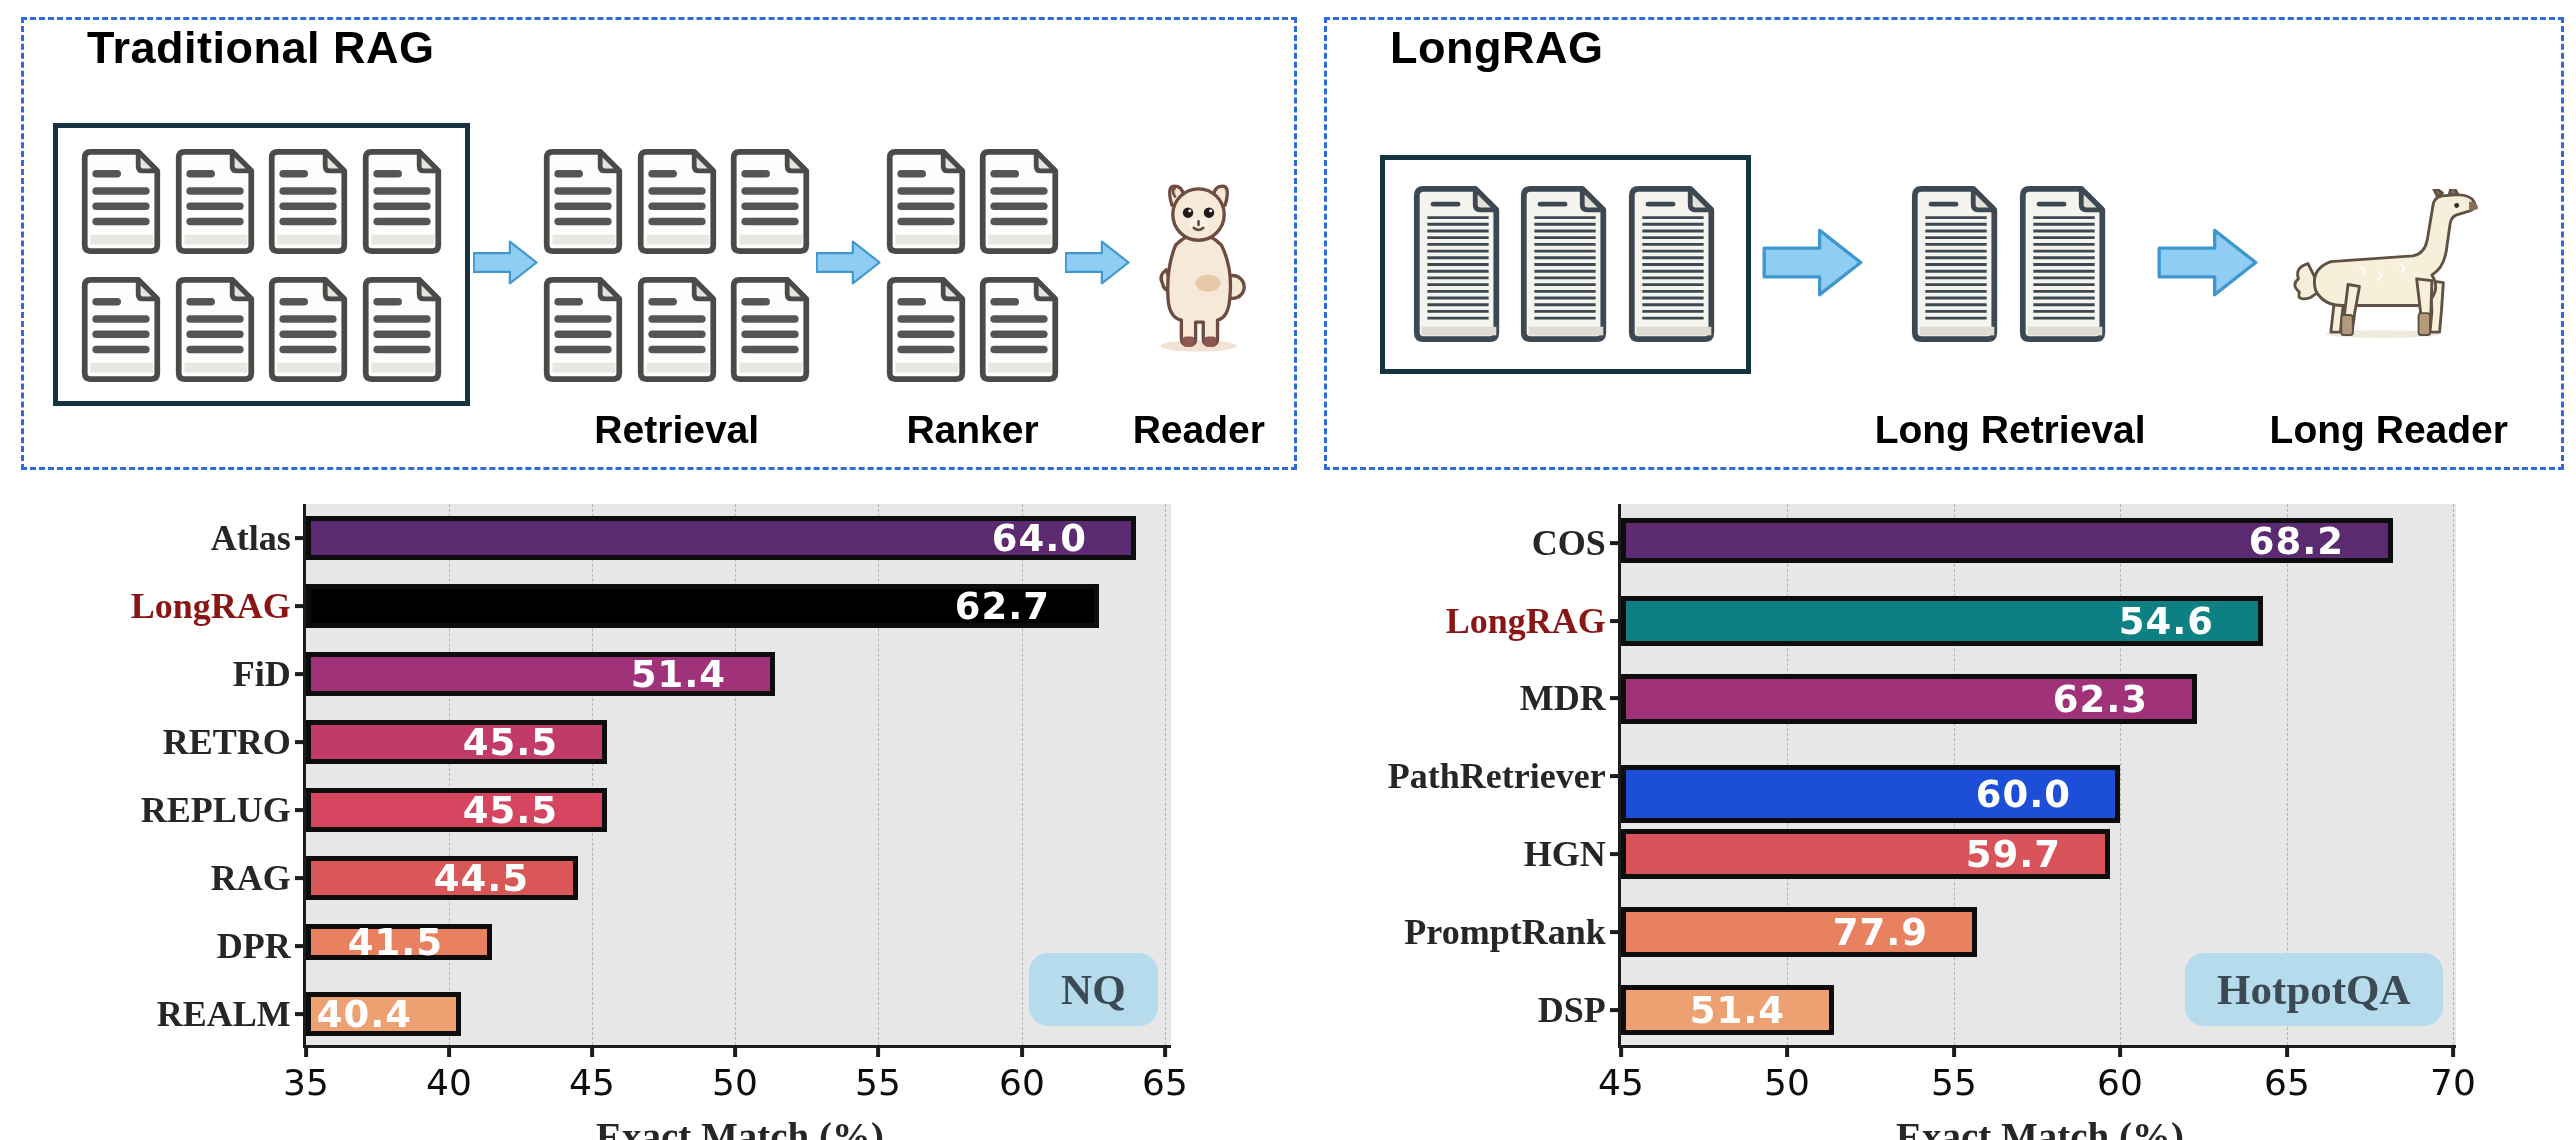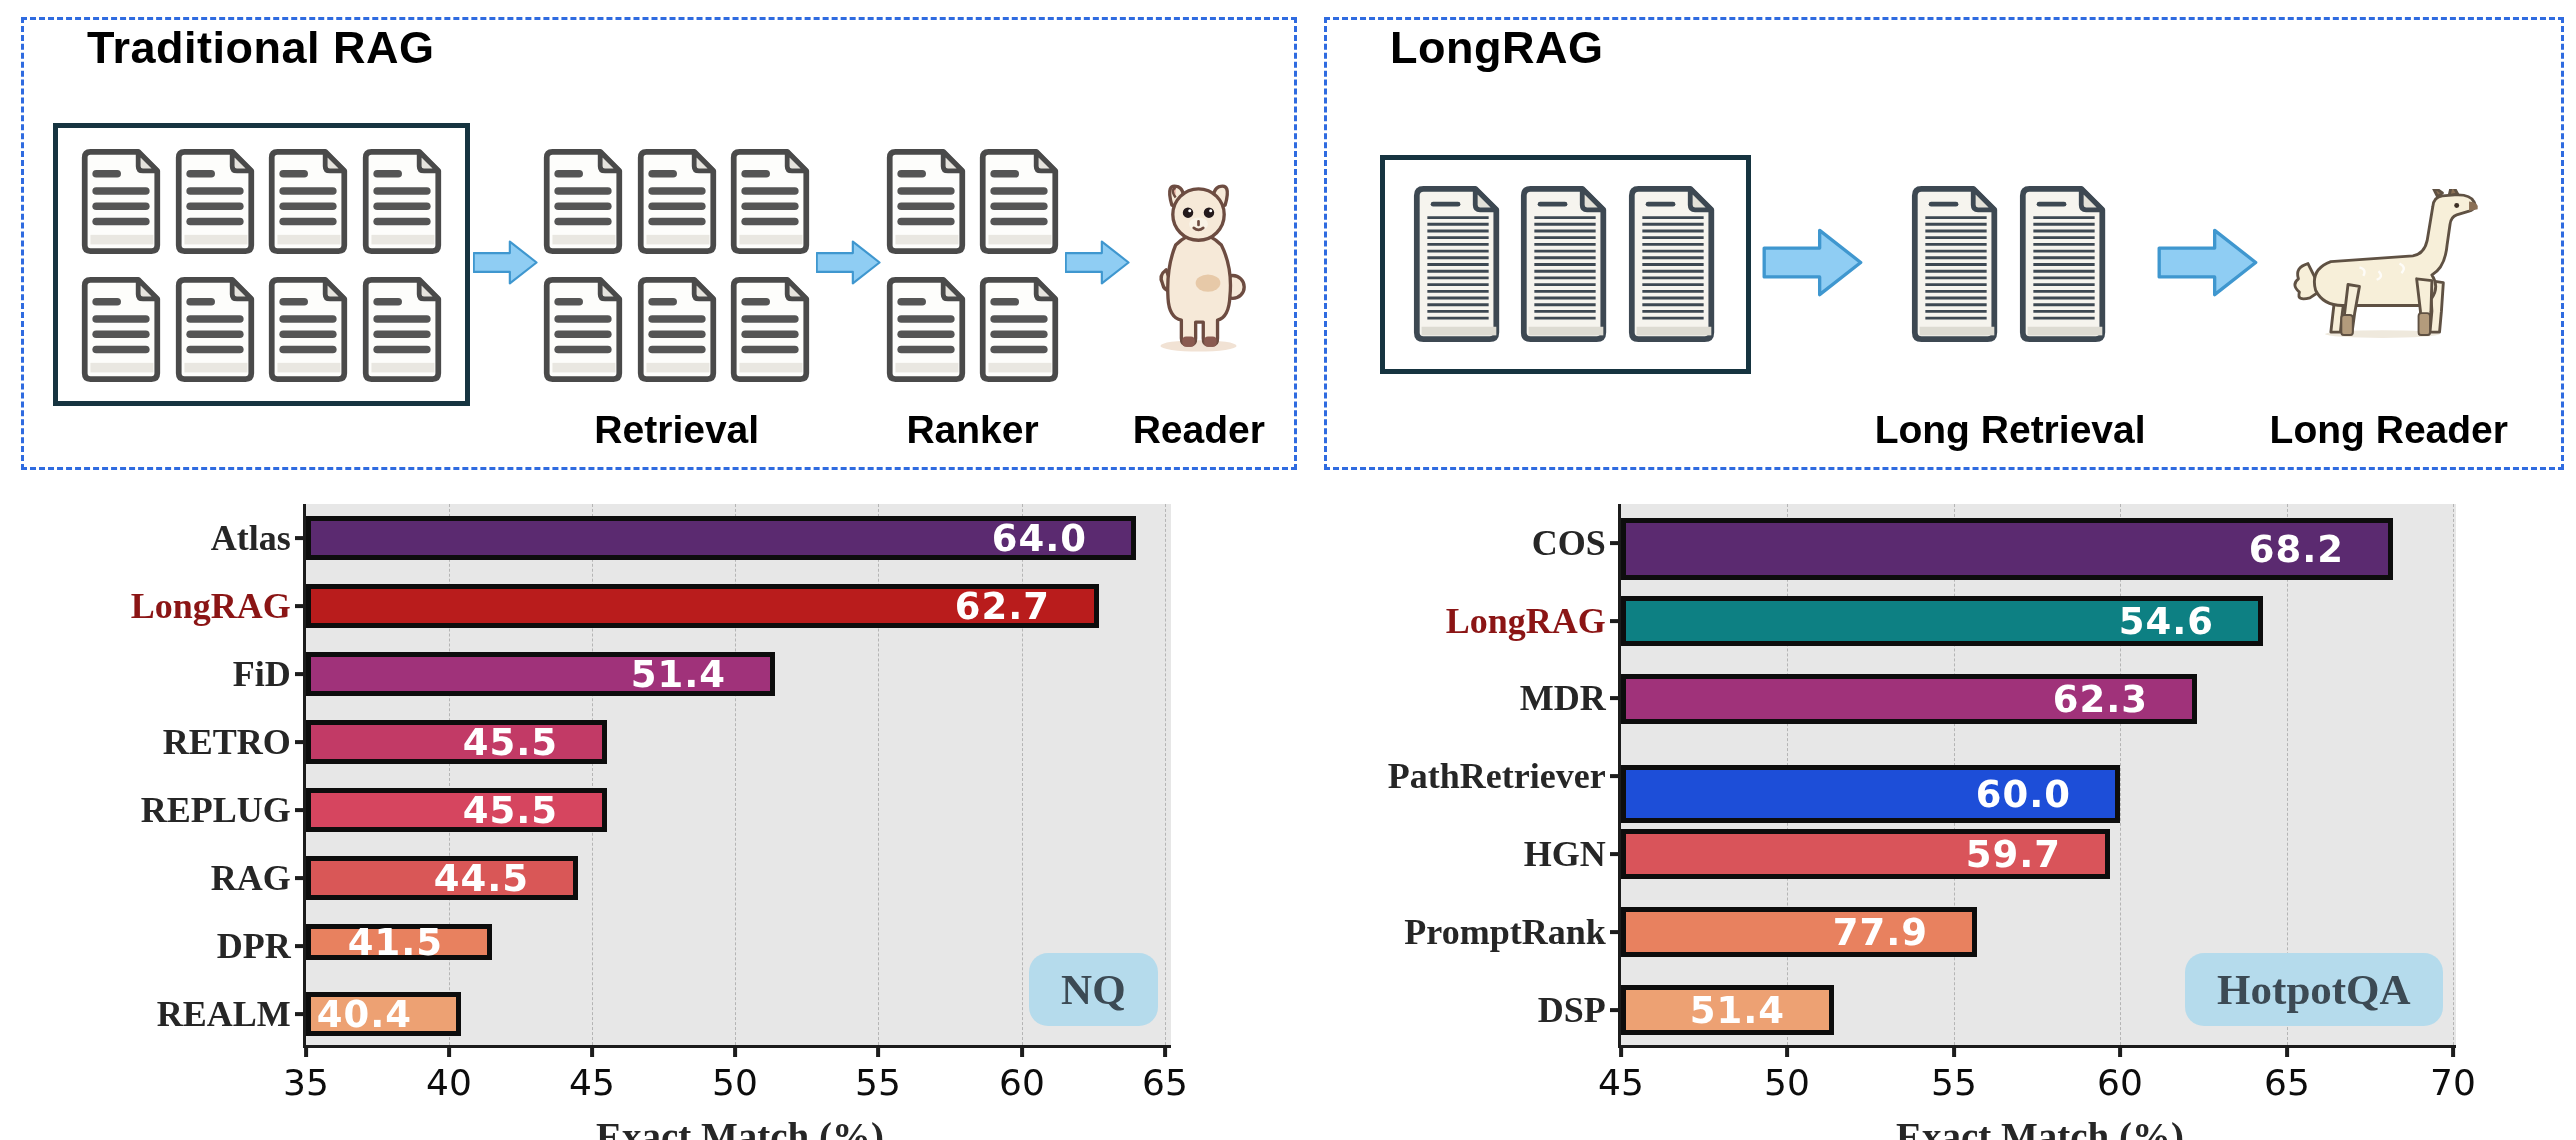--- a/index.html
+++ b/index.html
@@ -465,21 +465,21 @@
       <div class="x-tickmark" style="left: 716px;"></div>
       <div class="x-ticklabel" style="left: 716px;">60</div>
       <div class="gridline" style="left: 859px;"></div>
       <div class="x-tickmark" style="left: 859px;"></div>
       <div class="x-ticklabel" style="left: 859px;">65</div>
       <div class="bar" style="top: 12px; height: 44px; width: 830px; background: rgb(91, 42, 112);">
         <span class="value-label">64.0</span>
       </div>
       <div class="cat-tick" style="top: 34px;"></div>
       <div class="cat-label" style="top: 34px;">Atlas</div>
-      <div class="bar" style="top: 80px; height: 44px; width: 793px; background: #b91c1c;">
+      <div class="bar" style="top: 80px; height: 44px; width: 793px; background: #000000;">
         <span class="value-label">62.7</span>
       </div>
       <div class="cat-tick" style="top: 102px;"></div>
       <div class="cat-label hl" style="top: 102px;">LongRAG</div>
       <div class="bar" style="top: 148px; height: 44px; width: 469px; background: rgb(160, 50, 122);">
         <span class="value-label">51.4</span>
       </div>
       <div class="cat-tick" style="top: 170px;"></div>
       <div class="cat-label" style="top: 170px;">FiD</div>
       <div class="bar" style="top: 216px; height: 44px; width: 301px; background: rgb(194, 58, 102);">
@@ -521,21 +521,21 @@
       <div class="x-ticklabel" style="left: 333px;">55</div>
       <div class="gridline" style="left: 499px;"></div>
       <div class="x-tickmark" style="left: 499px;"></div>
       <div class="x-ticklabel" style="left: 499px;">60</div>
       <div class="gridline" style="left: 666px;"></div>
       <div class="x-tickmark" style="left: 666px;"></div>
       <div class="x-ticklabel" style="left: 666px;">65</div>
       <div class="gridline" style="left: 832px;"></div>
       <div class="x-tickmark" style="left: 832px;"></div>
       <div class="x-ticklabel" style="left: 832px;">70</div>
-      <div class="bar" style="top: 14px; height: 62px; width: 772px; background: rgb(91, 42, 112);">
+      <div class="bar" style="top: 14px; height: 45px; width: 772px; background: rgb(91, 42, 112);">
         <span class="value-label">68.2</span>
       </div>
       <div class="cat-tick" style="top: 39px;"></div>
       <div class="cat-label" style="top: 39px;">COS</div>
       <div class="bar" style="top: 92px; height: 50px; width: 642px; background: rgb(13, 128, 131);">
         <span class="value-label">54.6</span>
       </div>
       <div class="cat-tick" style="top: 117px;"></div>
       <div class="cat-label hl" style="top: 117px;">LongRAG</div>
       <div class="bar" style="top: 170px; height: 50px; width: 576px; background: rgb(160, 50, 122);">

